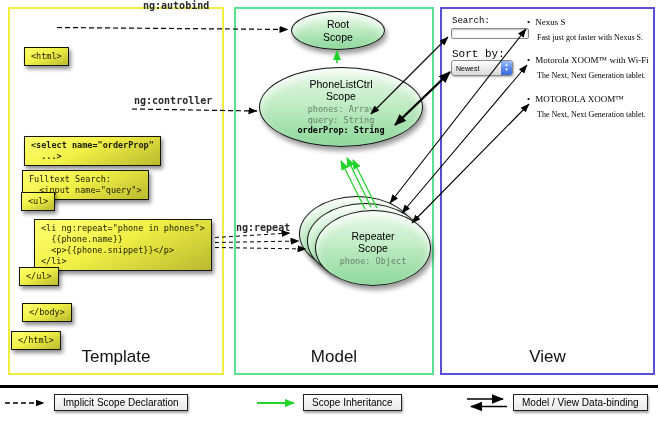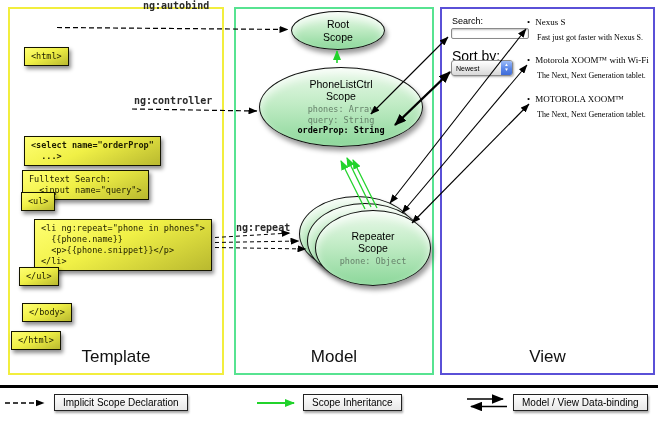--- a/index.html
+++ b/index.html
@@ -25,21 +25,21 @@
   .ellipse{position:absolute;z-index:2;border:1.6px solid #111;border-radius:50%;
            background:linear-gradient(180deg,#eaf9ea 0%,#c2ecc6 45%,var(--scope-green) 100%);
            box-shadow:2px 4px 5px rgba(0,0,0,.4),inset 0 5px 8px rgba(255,255,255,.75);
            display:flex;flex-direction:column;align-items:center;justify-content:center;}
   .scope-title{font:10.5px/1.15 "Liberation Sans",sans-serif;color:#000;
                text-align:center;white-space:pre;}
   .scope-props{font:8.5px/1.25 "DejaVu Sans Mono",monospace;color:#66806a;
                white-space:pre;margin-top:2px;}
   .prop-bold{font:bold 8.5px/1.25 "DejaVu Sans Mono",monospace;color:#000;white-space:pre;}
   
-  .view-text{position:absolute;font-family:Liberation Sans, sans-serif;color:#000;}
+  .view-text{position:absolute;font-family:Liberation Mono, monospace;color:#000;}
   .search-input{position:absolute;left:451px;top:28px;width:72px;height:9px;
                 border:1px solid #8a8a8a;border-radius:2px;background:#fff;
                 box-shadow:inset 0 1px 2px rgba(0,0,0,.25);padding:0 2px;font-size:8px;}
   .sort-select{position:absolute;left:451px;top:60px;width:60px;height:14px;
                border:1px solid #8a8a8a;border-radius:3px;
                background:linear-gradient(180deg,#ffffff,#d9d9d9);
                box-shadow:1px 1px 2px rgba(0,0,0,.3);
                display:flex;align-items:center;cursor:default;}
   .sort-select .val{flex:1;font:7px "Liberation Sans",sans-serif;padding-left:4px;color:#000;}
   .stepper{width:11px;height:100%;border-radius:0 2px 2px 0;
@@ -108,21 +108,21 @@
   <div class="ellipse" style="left:299px;top:196px;width:114px;height:74px;"></div>
   <div class="ellipse" style="left:307px;top:203px;width:114px;height:74px;"></div>
   <div class="ellipse" style="left:315px;top:210px;width:114px;height:74px;">
     <div class="scope-title">Repeater
 Scope</div>
     <div class="scope-props">phone: Object</div>
   </div>
 
   <div class="view-text" style="left:452px;top:16px;font-size:9px;">Search:</div>
   <input class="search-input" aria-label="Search:" style="">
-  <div class="view-text" style="left:452px;top:48px;font-size:14px;">Sort by:</div>
+  <div class="view-text" style="left:452px;top:48px;font-size:11px;">Sort by:</div>
   <div class="sort-select">
     <span class="val">Newest</span>
     <span class="stepper">▲<span>▼</span></span>
   </div>
 
   <div class="view-item" style="top:17px;">
     <div class="name-row">
         <span class="bullet">•</span>
         <span>Nexus S</span>
       </div>

